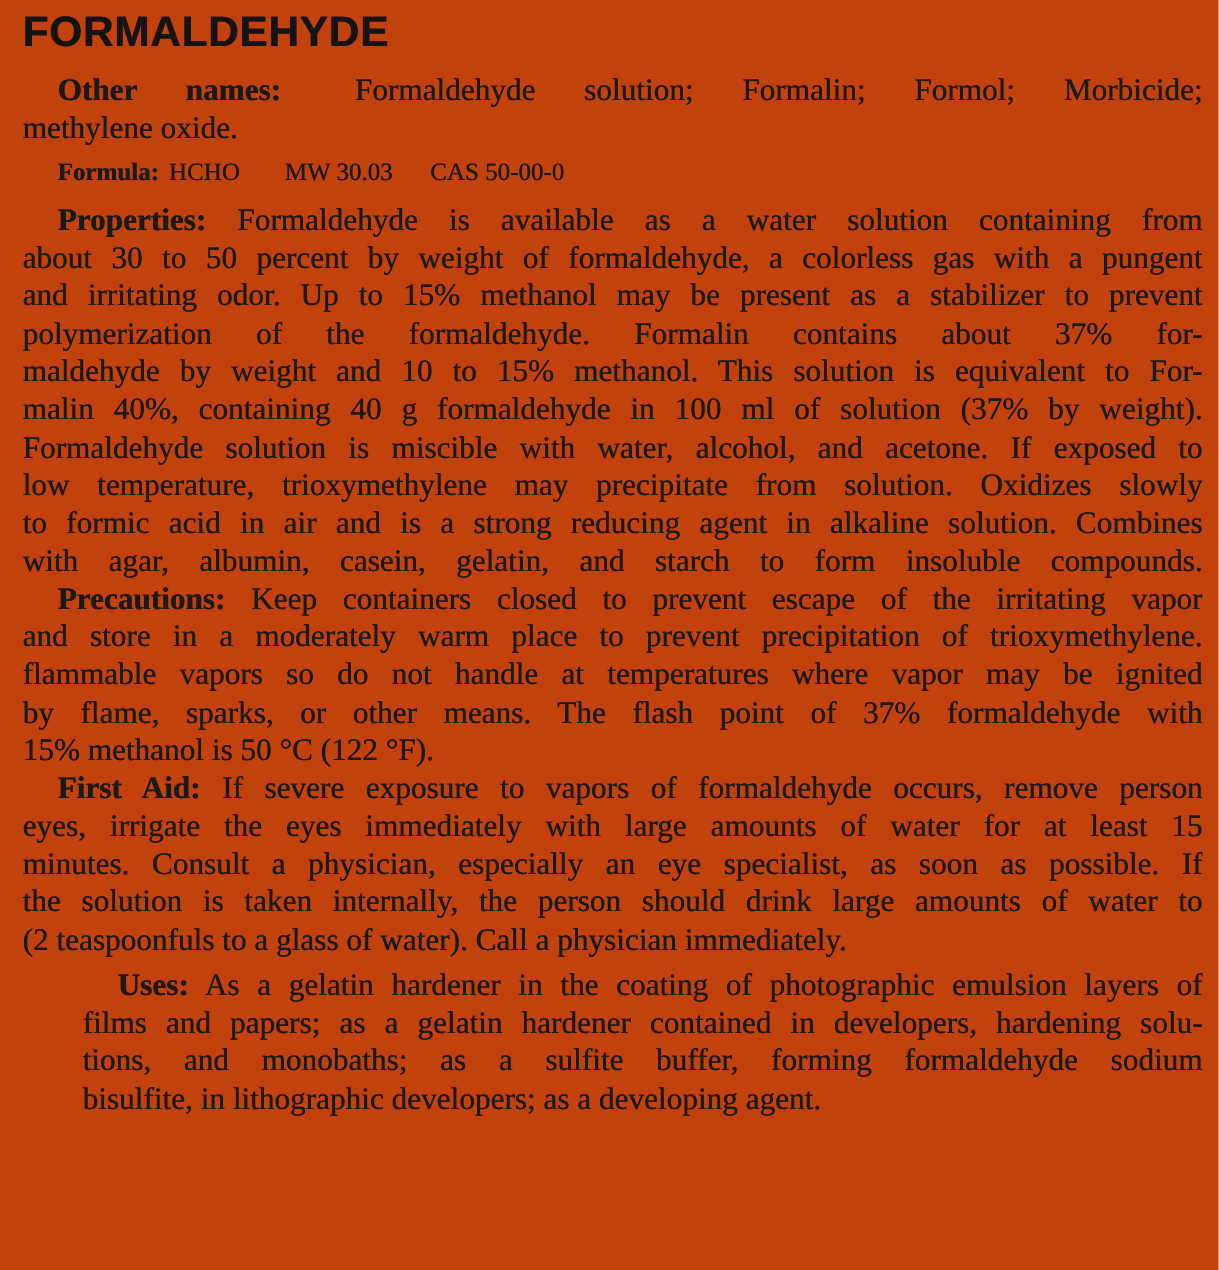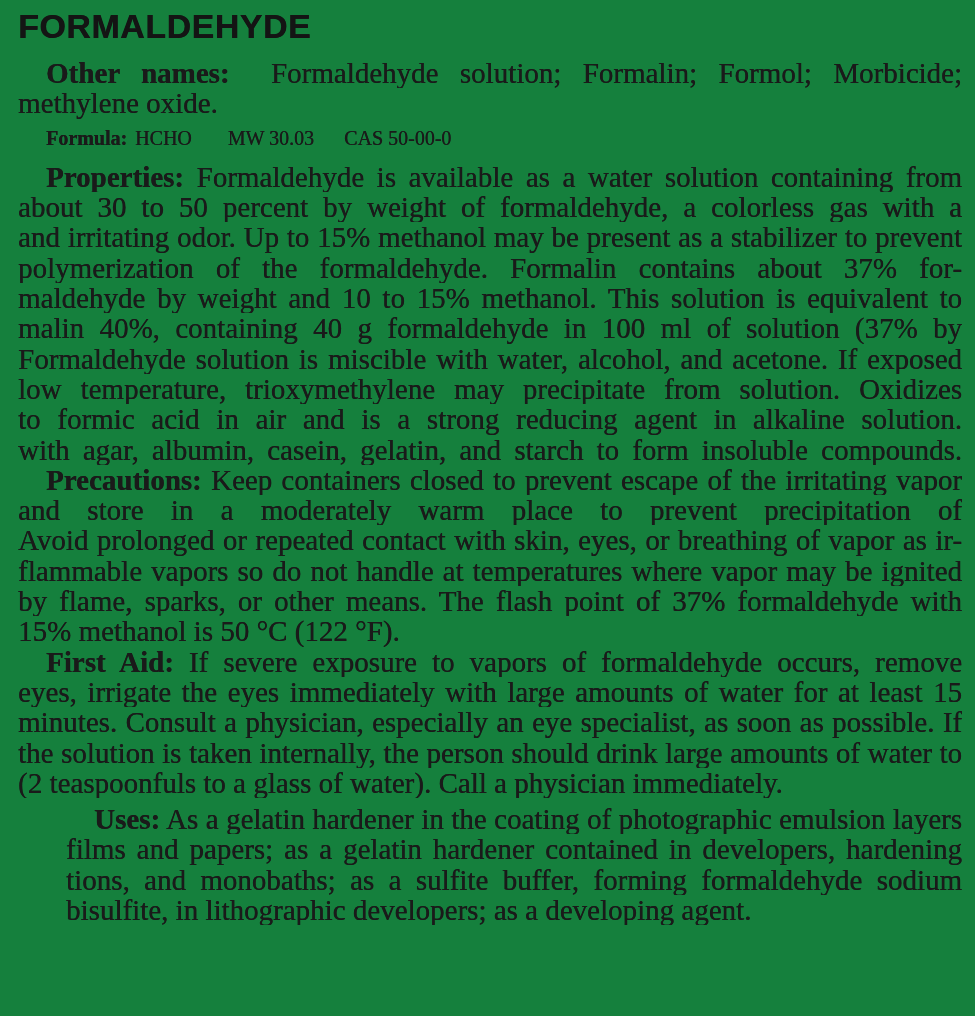--- a/index.html
+++ b/index.html
@@ -3,21 +3,21 @@
 <meta charset="utf-8">
 <style>
   html, body { margin: 0; padding: 0; background: #ffffff; }
 
   .page {
     position: relative;
     width: 975px;
     height: 1016px;
     box-sizing: border-box;
     padding: 3px 13px 0 18px;
-    background: #15803d;
+    background: #c2410c;
     color: #1a1a1a;
     font-family: "Liberation Serif", serif;
     overflow: hidden;
   }
 
   .title {
     font-family: "Liberation Sans", sans-serif;
     font-weight: bold;
     font-size: 34px;
     line-height: 46px;
@@ -27,21 +27,21 @@
   }
 
   .para { margin: 0; padding: 0; }
   .para-other      { margin-top: 9px; }
   .para-formula    { margin-top: 4px; }
   .para-properties { margin-top: 9px; }
   .para-uses       { margin-top: 6px; margin-left: 48px; }
 
   .line {
     display: block;
-    font-size: 29px;
+    font-size: 25px;
     line-height: 30.3px;
     height: 30.3px;
     overflow: hidden;
     text-align: justify;
     text-align-last: justify;
     text-shadow: 0.3px 0 0 currentColor;
   }
   .line.first { text-indent: 28px; }
   .line.endl  { text-align: right; text-align-last: left; }
 
@@ -87,21 +87,20 @@
     <span class="line">malin 40%, containing 40 g formaldehyde in 100 ml of solution (37% by weight).</span>
     <span class="line">Formaldehyde solution is miscible with water, alcohol, and acetone. If exposed to</span>
     <span class="line">low temperature, trioxymethylene may precipitate from solution. Oxidizes slowly</span>
     <span class="line">to formic acid in air and is a strong reducing agent in alkaline solution. Combines</span>
     <span class="line">with agar, albumin, casein, gelatin, and starch to form insoluble compounds.</span>
   </div>
 
   <div class="para">
     <span class="line first"><b class="lead">Precautions:</b> <span>Keep containers closed to prevent escape of the irritating vapor</span></span>
     <span class="line">and store in a moderately warm place to prevent precipitation of trioxymethylene.</span>
-    <span class="line">Avoid prolonged or repeated contact with skin, eyes, or breathing of vapor as ir-</span>
     <span class="line">flammable vapors so do not handle at temperatures where vapor may be ignited</span>
     <span class="line">by flame, sparks, or other means. The flash point of 37% formaldehyde with</span>
     <span class="line endl">15% methanol is 50 °C (122 °F).</span>
   </div>
 
   <div class="para">
     <span class="line first"><b class="lead">First Aid:</b> <span>If severe exposure to vapors of formaldehyde occurs, remove person</span></span>
     <span class="line">eyes, irrigate the eyes immediately with large amounts of water for at least 15</span>
     <span class="line">minutes. Consult a physician, especially an eye specialist, as soon as possible. If</span>
     <span class="line">the solution is taken internally, the person should drink large amounts of water to</span>

